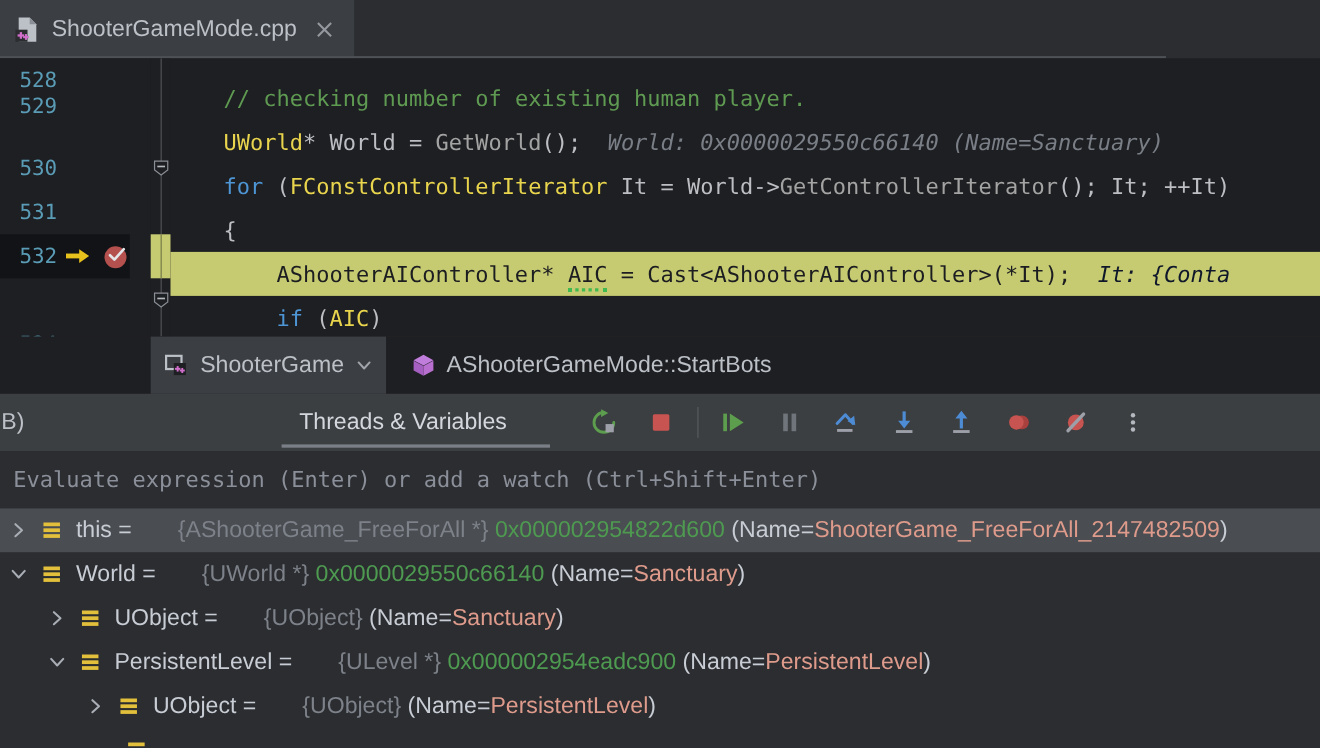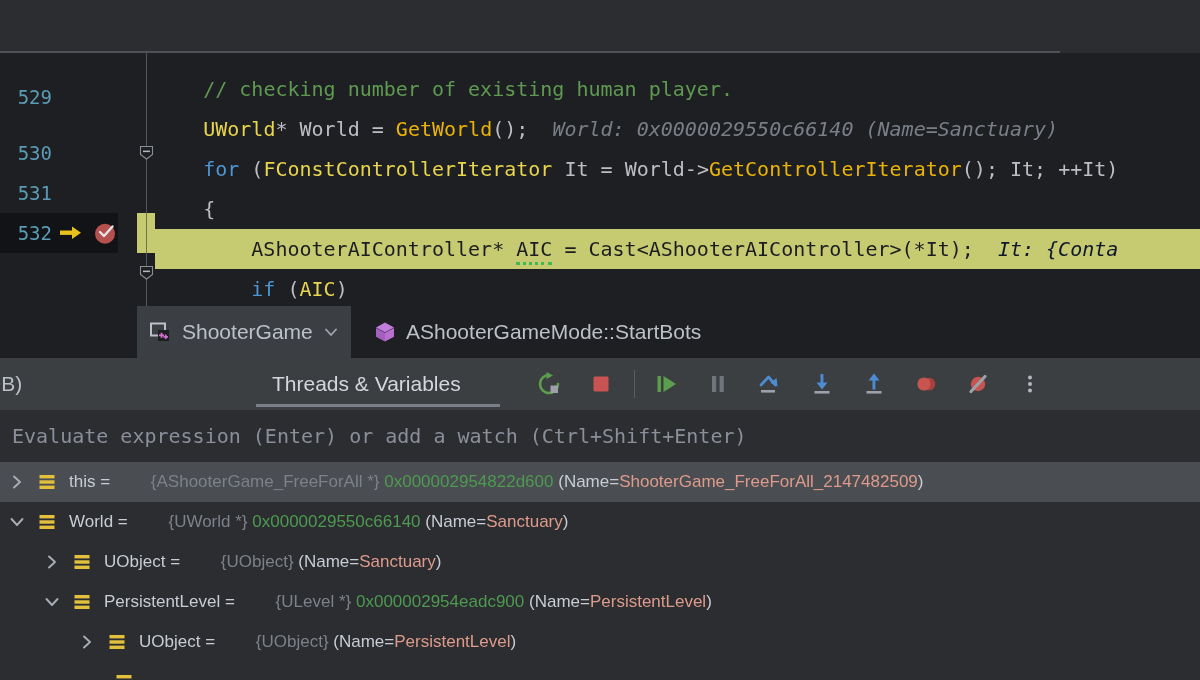--- a/index.html
+++ b/index.html
@@ -32,21 +32,21 @@
       font-family:"DejaVu Sans Mono",monospace;font-size:19px;color:#5a9bb5;line-height:40px;}
   .codetext{position:absolute;left:0;top:0;white-space:pre;
       font-family:"DejaVu Sans Mono",monospace;font-size:20px;line-height:40px;}
   .hl-row{background:#c6cb72;}
   .hl-gutter{background:#121316;}
 
   
   .t-com{color:#5f9a52;}
   .t-type{color:#e8d44d;}
   .t-kw{color:#4d95d4;}
-  .t-fn{color:#eab308;}
+  .t-fn{color:#a3a3a3;}
   .t-var{color:#bcbec4;}
   .t-plain{color:#d9dadd;}
   .t-punc{color:#bcbec4;}
   .t-hint{color:#7a7f87;font-style:italic;}
   .t-hint2{color:#0f172a;font-style:italic;}
   .dark{color:#1c1d20;}
 
   .squiggle{border-bottom:3px dotted #3fb950;padding-bottom:1px;}
 
   .fold-marker{position:absolute;left:2px;width:15px;height:15px;}
@@ -74,39 +74,65 @@
   .evalrow{position:absolute;left:0;top:410px;width:1200px;height:52px;background:#2b2d30;}
   .evaltext{position:absolute;left:12px;top:0;line-height:52px;
      font-family:"DejaVu Sans Mono",monospace;font-size:20px;color:#8b8f99;white-space:nowrap;}
 
   
   .vars{position:absolute;left:0;top:462px;width:1200px;height:218px;background:#2b2d30;overflow:hidden;}
   .vrow{position:absolute;left:0;width:1200px;height:40px;display:flex;align-items:center;white-space:nowrap;}
   .vrow.selected{background:#4a4d51;}
   .vchev{width:18px;height:18px;flex:0 0 auto;margin-right:10px;}
   .vicon{width:22px;height:22px;flex:0 0 auto;margin-right:11px;}
-  .vtxt{font-size:17px;white-space:pre;}
+  .vtxt{font-size:21px;white-space:pre;}
   .v-name{color:#c8ccd4;}
   .v-eq{color:#c8ccd4;}
   .v-type{color:#7d8189;margin-left:36px;}
   .v-ptr{color:#4e9a51;}
   .v-paren{color:#c8ccd4;}
   .v-val{color:#de9b8c;}
 </style>
 </head>
 <body>
 
 <div class="app">
 
   <div class="tabstrip">
+    <div class="tab" id="editor-tab" style="width: 322px;">
+      <span class="ficon">
+        <svg viewBox="0 0 26 26" width="26" height="26">
+          <path d="M5 2 h10 l6 6 v16 h-16 z" fill="#bcc0c7"></path>
+          <path d="M15 2 l6 6 h-6 z" fill="#8a8e96"></path>
+          <rect x="2" y="13" width="11" height="11" fill="#2b2d30"></rect>
+          <g fill="#d16ecb">
+            <rect x="4" y="17.2" width="6" height="2.1"></rect>
+            <rect x="5.95" y="15.2" width="2.1" height="6"></rect>
+          </g>
+          <g fill="#d16ecb">
+            <rect x="9" y="18.8" width="5.2" height="1.9"></rect>
+            <rect x="10.65" y="17" width="1.9" height="5.2"></rect>
+          </g>
+        </svg>
+      </span>
+      <span class="tlabel">ShooterGameMode.cpp</span>
+      <span class="tclose">
+        <svg viewBox="0 0 22 22" width="22" height="22">
+          <path d="M5 5 L17 17 M17 5 L5 17" stroke="#b4b8bf" stroke-width="1.9" fill="none"></path>
+        </svg>
+      </span>
+    </div>
     <div class="tabstrip-underline"></div>
   </div>
 
   <div class="editor">
     <div class="gutter" id="gutter">
+        <div class="row" style="top: 0px; width: 137px;">
+          <span class="ln" style="left: -8px;">528</span>
+        </div>
         <div class="row" style="top: 24px; width: 137px;">
           <span class="ln" style="left: -8px;">529</span>
         </div>
         <div class="row" style="top: 80px; width: 137px;">
           <span class="ln" style="left: -8px;">530</span>
         </div>
         <div class="row" style="top: 120px; width: 137px;">
           <span class="ln" style="left: -8px;">531</span>
         </div>
         <div class="row hl-gutter" style="top: 160px; width: 118px;">

